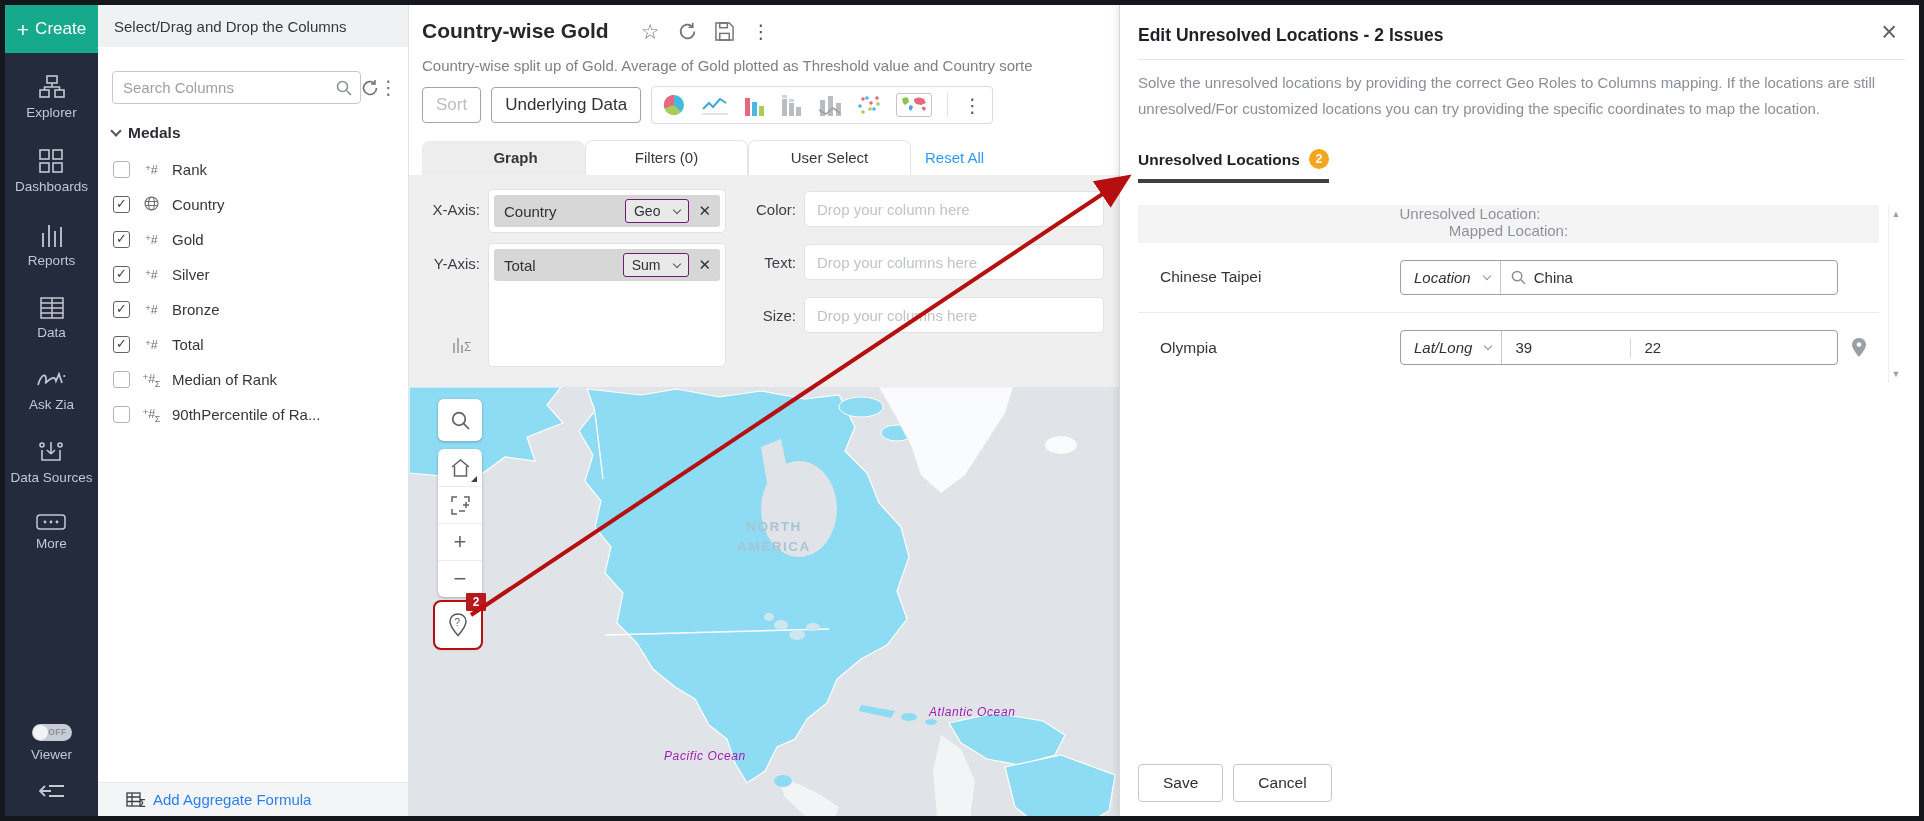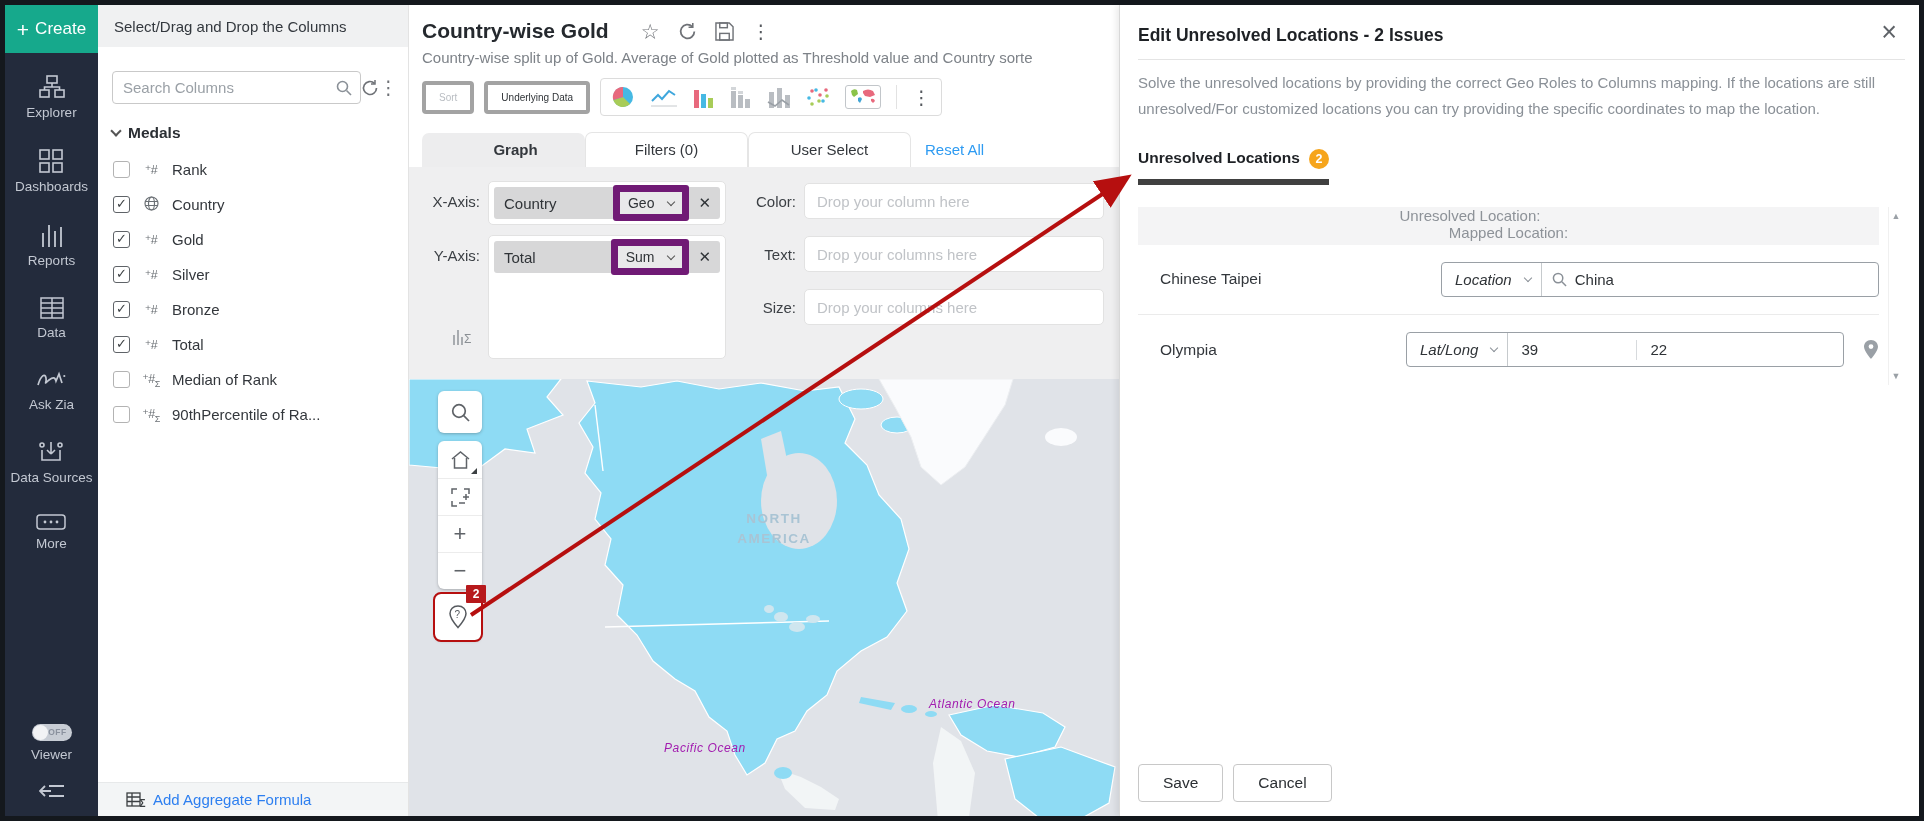--- a/index.html
+++ b/index.html
@@ -56,24 +56,24 @@
 
   
   .main { width:710px; flex:0 0 710px; display:flex; flex-direction:column; background:#fff;
     position:relative; overflow:hidden; }
   .title-row { display:flex; align-items:center; gap:18px; padding:14px 0 0 13px; }
   .rpt-title { font-size:21px; font-weight:bold; color:#25292e; margin-right:14px; }
   .t-icon { color:#6f7277; cursor:pointer; display:flex; align-items:center; }
   .star { font-size:21px; line-height:1; }
   .vdots { font-size:19px; color:#55595e; letter-spacing:0; }
   .subtitle { padding:6px 0 0 13px; font-size:15px; color:#7d8288; white-space:nowrap;
-    overflow:hidden; }
+    overflow:hidden;margin-top:8px; }
   .toolbar { display:flex; align-items:center; gap:10px; padding:12px 0 0 13px; }
-  .tb-btn { border:4px solid #a3a3a3; border-radius:4px; background:#fff; padding:7px 13px;
-    font-size:10px; font-family:inherit; cursor:pointer; }
+  .tb-btn { border:1px solid #a3a3a3; border-radius:4px; background:#fff; padding:7px 13px;
+    font-size:17px; font-family:inherit; cursor:pointer; }
   .tb-btn.disabled { color:#b9bdc2; }
   .tb-btn.dark { color:#2f3337; }
   .chart-group { border:1px solid #dcdcdc; border-radius:4px; display:flex; align-items:center;
     gap:15px; padding:5px 10px; height:38px; }
   .cg-icon { cursor:pointer; display:flex; align-items:flex-end; }
   .cg-sel { border:1px solid #c2c6ca; border-radius:3px; padding:2px 3px; }
   .cg-div { width:1px; height:24px; background:#e2e2e2; }
   .tabs-row { display:flex; align-items:flex-end; padding:16px 0 0 13px; }
   .tab { font-size:15px; color:#33373c; padding:8px 0 9px; width:163px; text-align:center;
     cursor:pointer; border-radius:7px 7px 0 0; }
@@ -83,21 +83,21 @@
   .axis-panel { background:#efeff0; padding:14px 0 16px 13px; display:flex; gap:24px; height:212px; }
   .ax-left { display:flex; flex-direction:column; gap:10px; position:relative; }
   .ax-row { display:flex; align-items:flex-start; gap:8px; }
   .ax-label { width:58px; text-align:right; font-size:15px; color:#3c4045; padding-top:12px; }
   .drop-box { background:#fff; border:1px solid #e2e2e2; border-radius:5px; width:238px;
     padding:5px; }
   .drop-box.tall { height:124px; }
   .chip { background:#d7d7d8; border-radius:3px; display:flex; align-items:center; height:32px;
     padding:0 6px 0 10px; gap:6px; }
   .chip .fld { font-size:15px; color:#2f3337; flex:1; }
-  .chip .agg { background:#e9e9ea; border:7px solid #701a75; border-radius:3px; font-size:14px;
+  .chip .agg { background:#e9e9ea; border:1px solid #701a75; border-radius:3px; font-size:14px;
     color:#2f3337; display:flex; align-items:center; gap:14px; padding:3px 8px; cursor:pointer; }
   .chip .agg .chev { width:6px; height:6px; border-width:1.5px; margin-top:-2px; }
   .chip .rm { font-size:15px; color:#2f3337; cursor:pointer; padding:0 3px; }
   .ysig { position:absolute; left:30px; bottom:14px; color:#8a8f94; }
   .ax-right { display:flex; flex-direction:column; gap:17px; padding-top:2px; }
   .dz-row { display:flex; align-items:center; gap:8px; }
   .dz-label { width:46px; text-align:right; font-size:15px; color:#3c4045; }
   .dz-box { background:#fff; border:1px solid #e2e2e2; border-radius:5px; width:300px; height:36px;
     display:flex; align-items:center; padding-left:12px; font-size:15px; color:#c0c3c7; }
 
@@ -127,30 +127,30 @@
 
   
   .edit-panel { width:800px; flex:0 0 800px; background:#fff; border-left:1px solid #d8d8d8;
     box-shadow:-3px 0 6px rgba(0,0,0,.08); display:flex; flex-direction:column;
     padding:20px 14px 14px 18px; position:relative; z-index:5; }
   .ep-title { font-size:17.5px; font-weight:bold; color:#1e2125; }
   .ep-close { position:absolute; right:22px; top:14px; font-size:27px; color:#5f6368;
     cursor:pointer; font-weight:300; line-height:1; }
   .ep-divider { border:none; border-top:1px solid #e4e4e4; margin:13px 0 10px; }
   .ep-desc { font-size:15px; color:#8a9097; line-height:1.75; max-width:766px; }
-  .ep-tab { margin-top:26px; display:inline-flex; align-items:flex-start; gap:9px; width:fit-content;
-    border-bottom:6px solid #404040; padding-bottom:10px; cursor:pointer; }
+  .ep-tab { margin-top:26px; display:inline-flex; align-items:flex-end; gap:9px; width:fit-content;
+    border-bottom:4px solid #404040; padding-bottom:10px; cursor:pointer; }
   .ep-tab-label { font-size:15.5px; font-weight:bold; color:#1e2125; }
   .ep-badge { background:#f6a51c; color:#fff; width:20px; height:20px; border-radius:50%;
     font-size:12.5px; font-weight:bold; display:flex; align-items:center; justify-content:center; }
   .list-wrap { margin-top:22px; position:relative; padding-right:26px; }
   .lw-head { background:#f4f4f5; height:38px; display:flex; align-items:center;flex-direction:column; }
   .lw-head .c1 { width:262px; padding-left:22px; font-size:15px; color:#8d9298; }
   .lw-head .c2 { font-size:15px; color:#8d9298; }
-  .lw-row { display:flex; align-items:center; min-height:70px;justify-content:space-between; }
+  .lw-row { display:flex; align-items:center; min-height:70px; }
   .lw-row.b { border-bottom:1px solid #ebebeb; }
   .lw-row .loc { width:262px; padding-left:22px; font-size:15.5px; color:#33373c; }
   .geo-ctl { border:1px solid #9aa0a6; border-radius:4px; height:35px; display:flex;
     align-items:center; width:438px; background:#fff; }
   .gc-mode { display:flex; align-items:center; gap:13px; padding:0 10px 0 13px; font-size:15px;
     color:#2f3337; cursor:pointer; height:100%;font-style:italic; }
   .gc-mode .chev { width:6px; height:6px; border-width:1.5px; border-color:#8a9097; margin-top:-3px; }
   .gc-div { width:1px; height:100%; background:#c6cacd; }
   .gc-search { display:flex; align-items:center; gap:8px; padding-left:10px; flex:1; }
   .gc-search input { border:none; outline:none; font-size:15px; color:#2f3337; width:230px;

